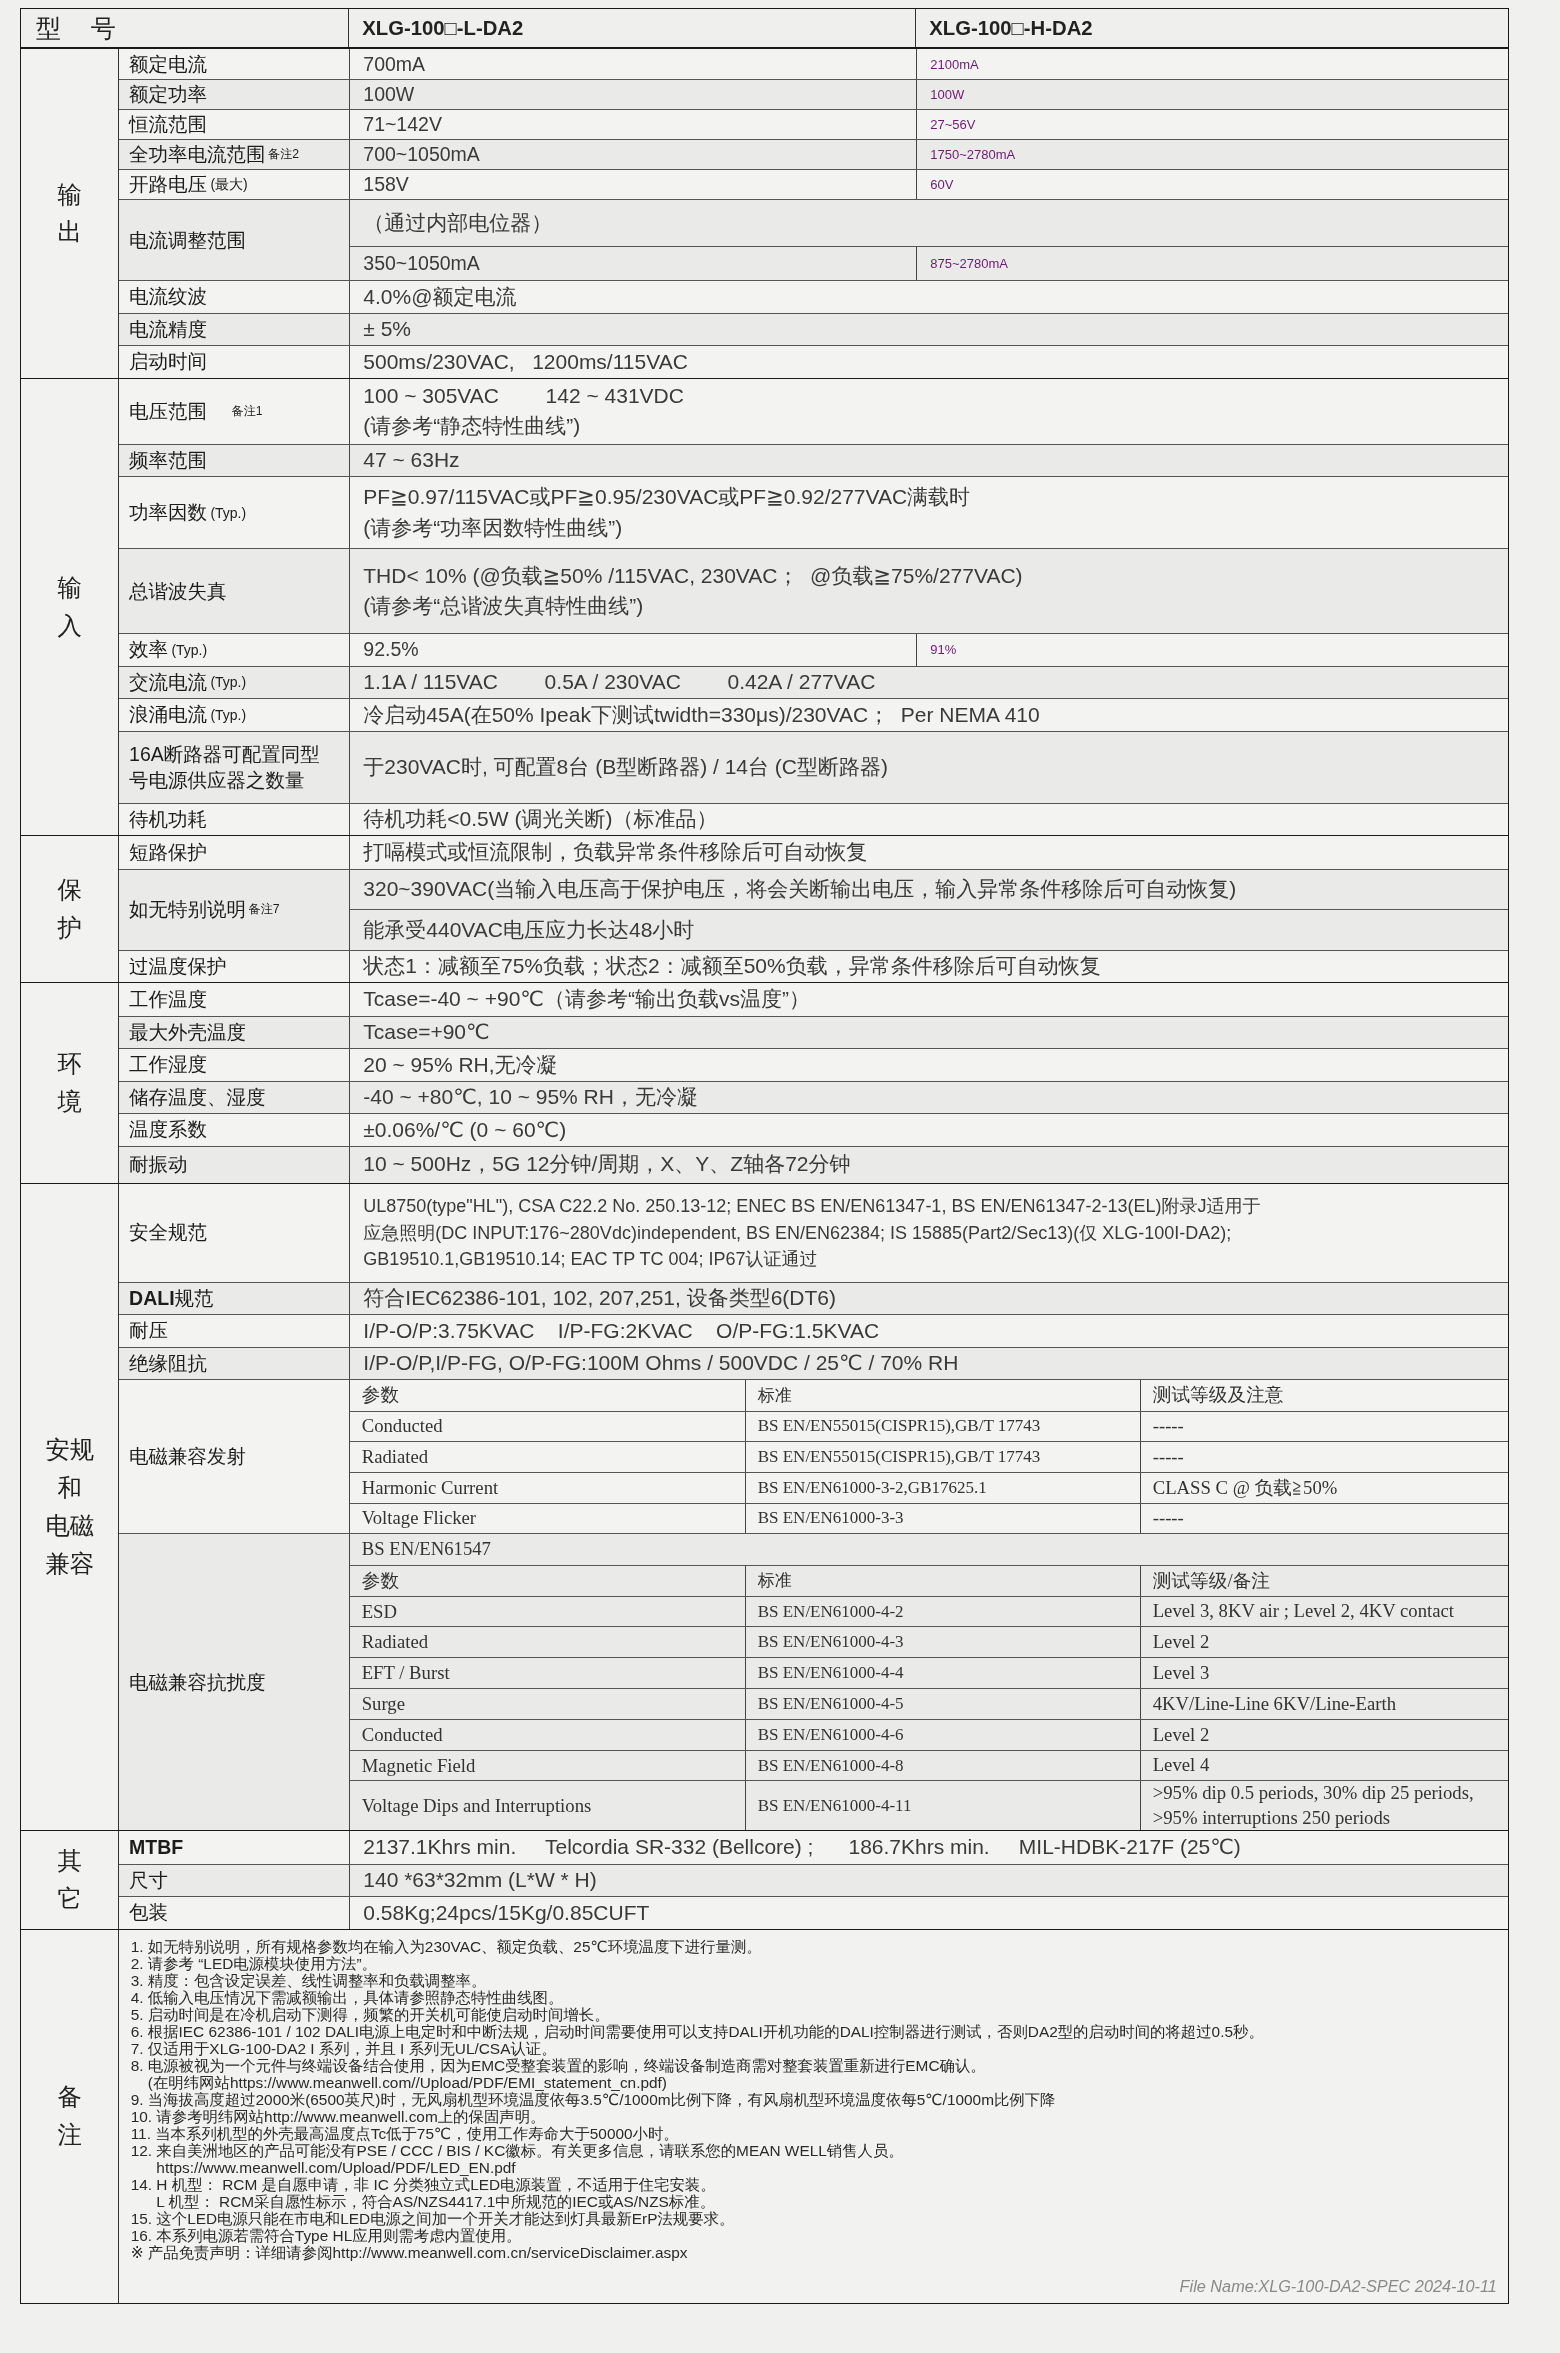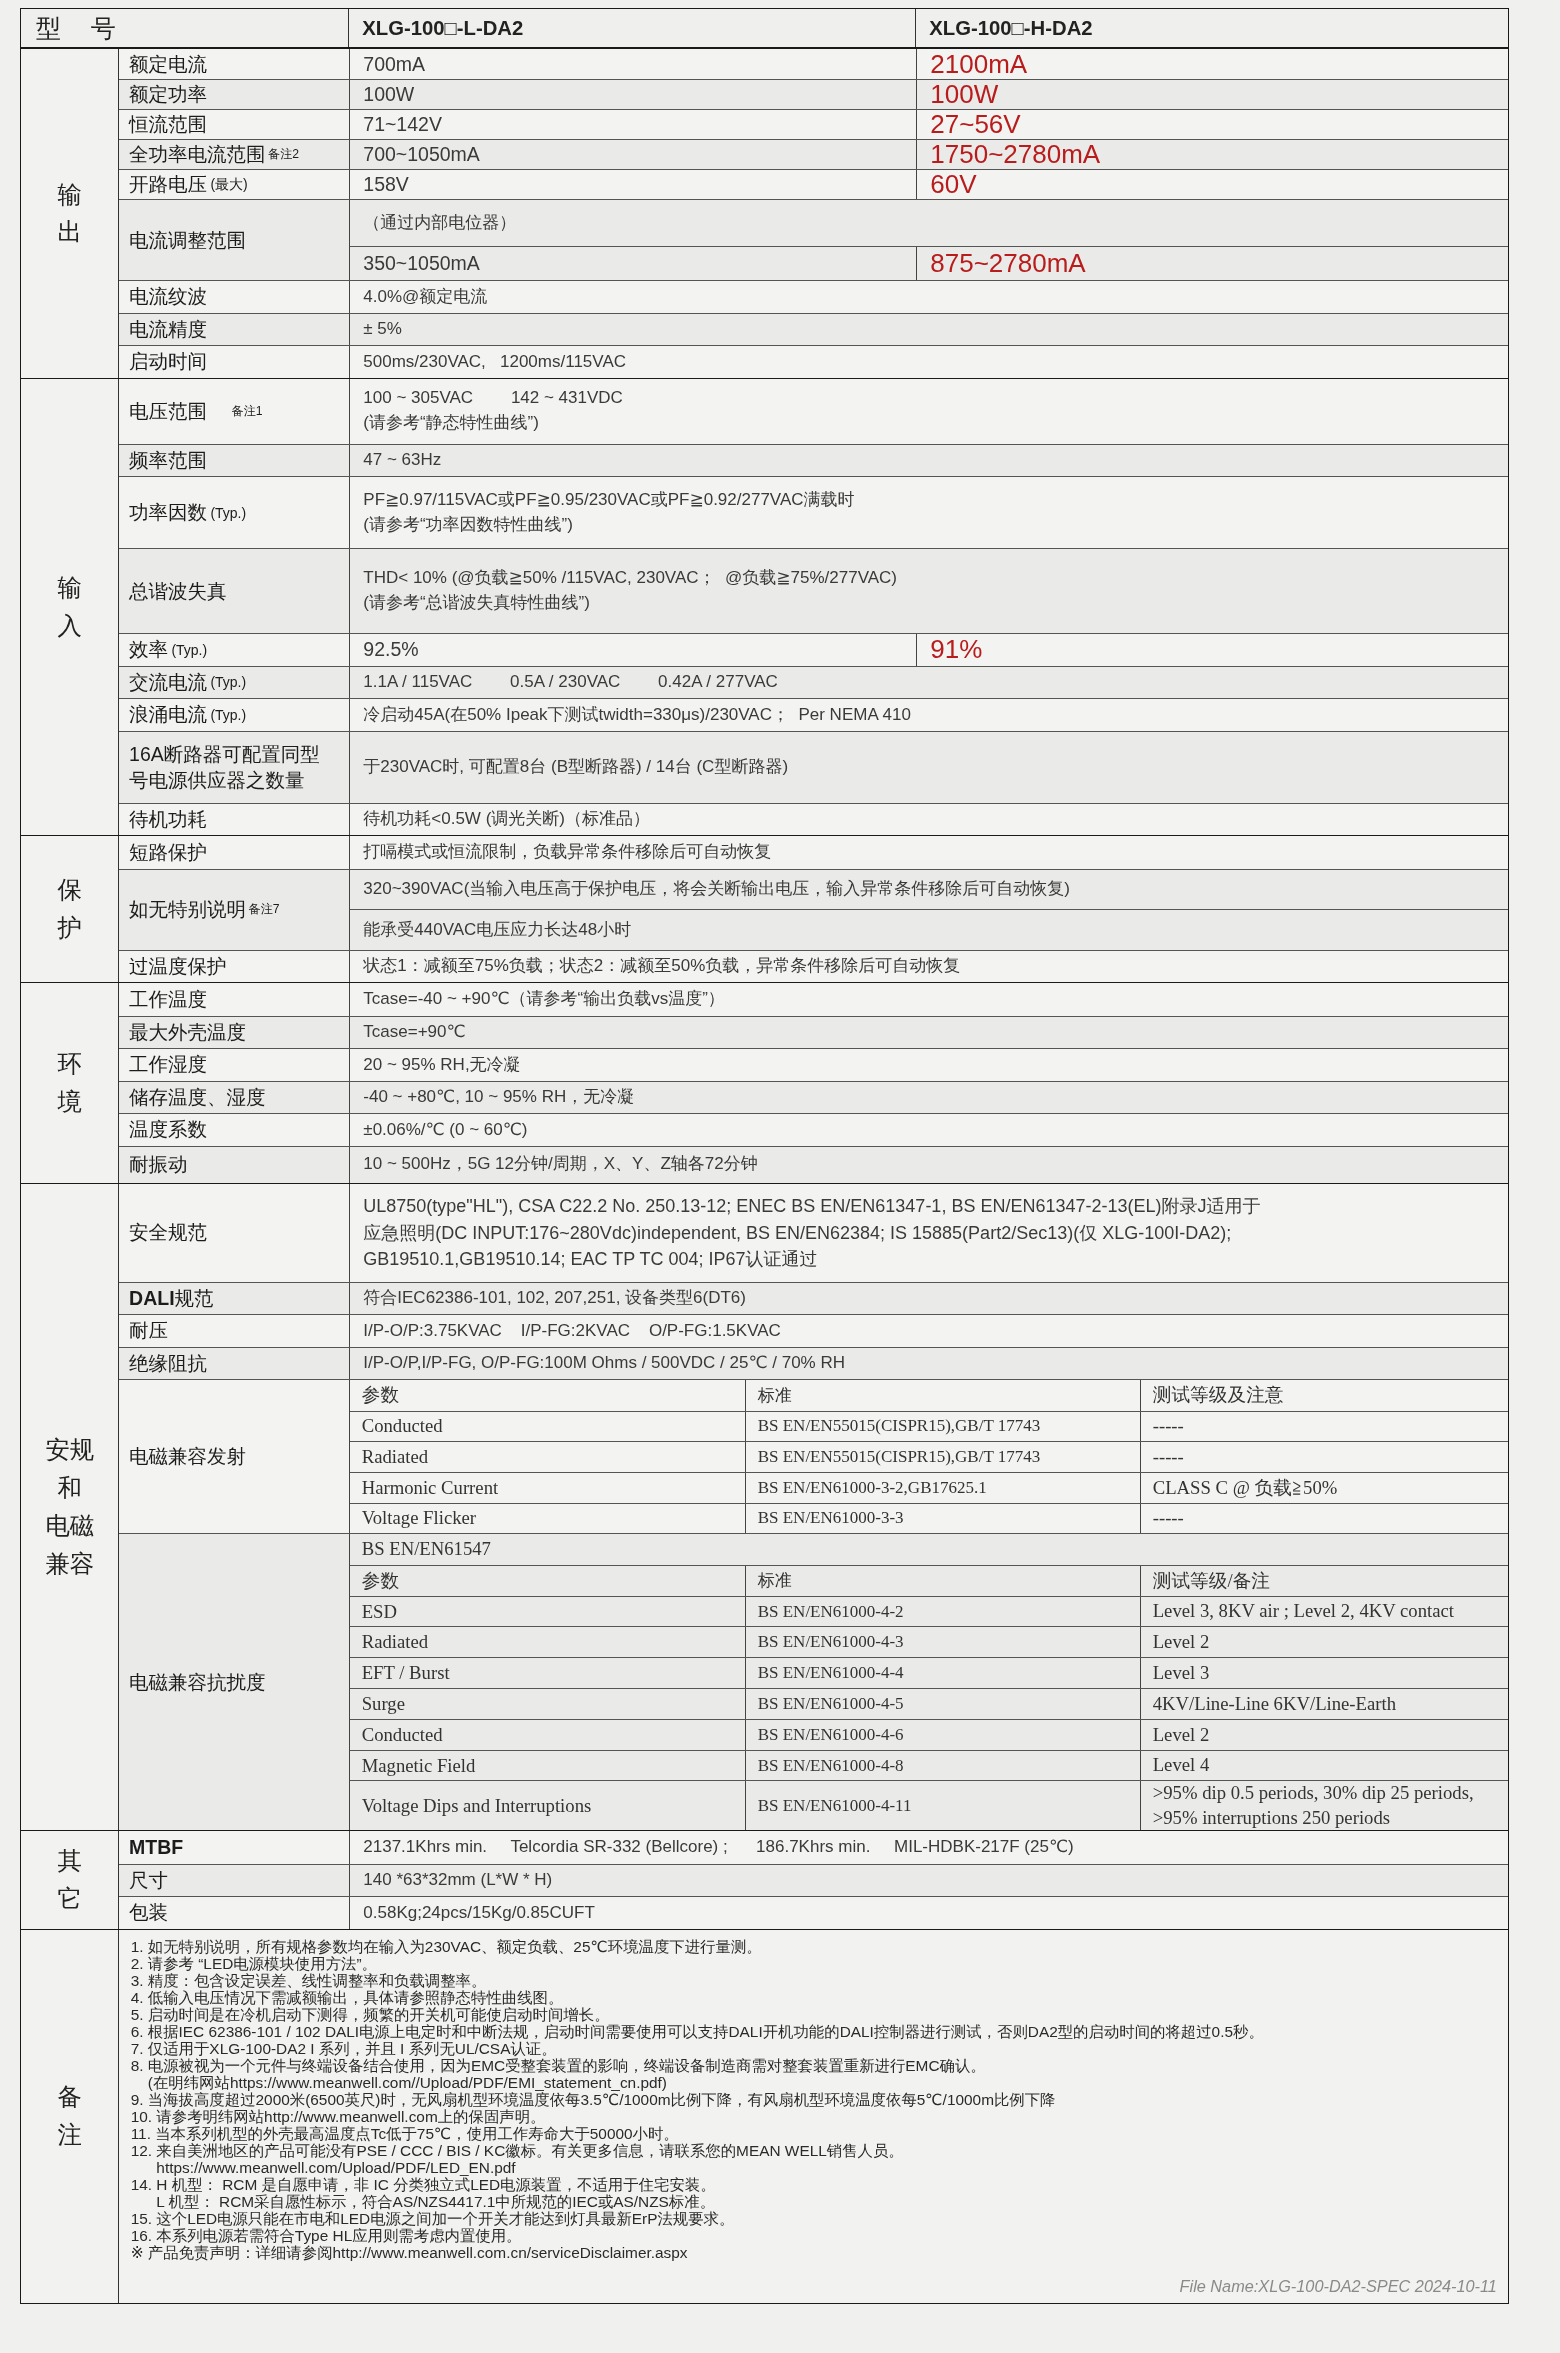--- a/index.html
+++ b/index.html
@@ -34,26 +34,26 @@
   .r{display:flex;border-top:0.8px solid #555;}
   .secbody .r:first-child{border-top:none;}
   .r:nth-child(even){background:#eaeae8;}
   .r:nth-child(odd){background:#f3f3f1;}
   .lab{width:231px;border-right:0.8px solid #444;display:flex;align-items:center;
     padding-left:9.8px;font-size:19.5px;color:#1c1c1c;flex-wrap:wrap;row-gap:0;}
   .lab .small{font-size:14px;margin-left:3.3px;}
   .lab .sup{font-size:12.2px;margin-left:2.4px;}
   .lab .gap{margin-left:24.4px;}
   .lab.twoline{font-size:19.5px;line-height:1.35;white-space:pre-line;}
-  .v{flex:1;display:flex;align-items:center;padding-left:13px;font-size:17px;color:#3a3a3a;
+  .v{flex:1;display:flex;align-items:center;padding-left:13px;font-size:21px;color:#3a3a3a;
     white-space:pre-wrap;line-height:1.45;}
   .v2{flex:1;display:flex;}
   .v2 .c1{width:567px;border-right:0.8px solid #444;display:flex;align-items:center;
     padding-left:13px;font-size:19.5px;color:#3a3a3a;}
-  .v2 .c2{flex:1;display:flex;align-items:center;padding-left:13px;font-size:26px;color:#b91c1c;}
+  .v2 .c2{flex:1;display:flex;align-items:center;padding-left:13px;font-size:13px;color:#701a75;}
   
   .stack{flex:1;display:flex;flex-direction:column;}
   .stack .srow{display:flex;flex:1;border-top:0.8px solid #555;}
   .stack .srow:first-child{border-top:none;}
   
   .subtbl{flex:1;display:flex;flex-direction:column;font-family:Liberation Serif, serif;}
   .subtbl .str{display:flex;border-top:0.8px solid #555;}
   .subtbl .str:first-child{border-top:none;}
   .subtbl .sc1{width:396px;border-right:0.8px solid #444;display:flex;align-items:center;
     padding-left:11.4px;font-size:18.7px;color:#333;}

